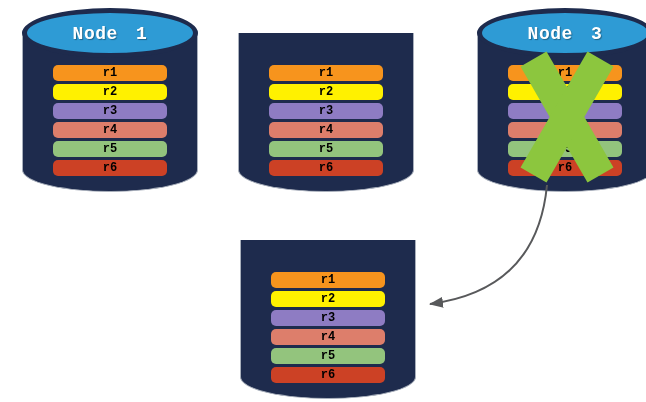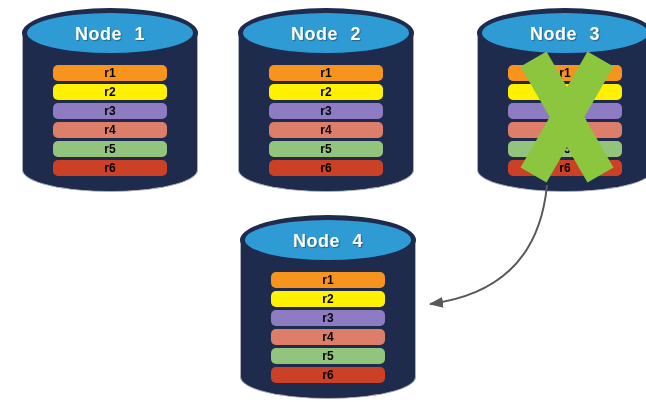--- a/index.html
+++ b/index.html
@@ -2,21 +2,21 @@
 <html><head>
 <meta charset="utf-8">
 <style>
   html, body { margin: 0; padding: 0; background: #ffffff; }
   .canvas {
     position: relative;
     width: 646px;
     height: 402px;
     background: #ffffff;
     overflow: hidden;
-    font-family: Liberation Sans, sans-serif;
+    font-family: Liberation Mono, monospace;
   }
   .cylinder {
     position: absolute;
     width: 176px;
     height: 184px;
   }
   .cyl-body {
     position: absolute;
     left: 0; right: 0;
     top: 25px; bottom: 0;
@@ -108,23 +108,20 @@
       <div class="bar" style="background-color: rgb(255, 241, 0);">r2</div>
       <div class="bar" style="background-color: rgb(142, 124, 195);">r3</div>
       <div class="bar" style="background-color: rgb(221, 126, 107);">r4</div>
       <div class="bar" style="background-color: rgb(147, 196, 125);">r5</div>
       <div class="bar" style="background-color: rgb(204, 65, 37);">r6</div>
     </div>
   </div>
 
   <div class="cylinder" style="left:238px; top:8px;">
     <div class="cyl-body" style="background-color: rgb(30, 43, 77);"></div>
-    <div class="cyl-top" style="background-color: rgb(46, 155, 213);">
-      <span class="cyl-label">Node 2</span>
-    </div>
     <div class="bars">
       <div class="bar" style="background-color: rgb(247, 148, 29);">r1</div>
       <div class="bar" style="background-color: rgb(255, 241, 0);">r2</div>
       <div class="bar" style="background-color: rgb(142, 124, 195);">r3</div>
       <div class="bar" style="background-color: rgb(221, 126, 107);">r4</div>
       <div class="bar" style="background-color: rgb(147, 196, 125);">r5</div>
       <div class="bar" style="background-color: rgb(204, 65, 37);">r6</div>
     </div>
   </div>
 
@@ -142,23 +139,20 @@
       <div class="bar" style="background-color: rgb(204, 65, 37);">r6</div>
     </div>
     <div class="x-mark">
       <div class="x-stroke x1" style="background-color: rgb(140, 198, 62);"></div>
       <div class="x-stroke x2" style="background-color: rgb(140, 198, 62);"></div>
     </div>
   </div>
 
   <div class="cylinder" style="left:240px; top:215px;">
     <div class="cyl-body" style="background-color: rgb(30, 43, 77);"></div>
-    <div class="cyl-top" style="background-color: rgb(46, 155, 213);">
-      <span class="cyl-label">Node 4</span>
-    </div>
     <div class="bars">
       <div class="bar" style="background-color: rgb(247, 148, 29);">r1</div>
       <div class="bar" style="background-color: rgb(255, 241, 0);">r2</div>
       <div class="bar" style="background-color: rgb(142, 124, 195);">r3</div>
       <div class="bar" style="background-color: rgb(221, 126, 107);">r4</div>
       <div class="bar" style="background-color: rgb(147, 196, 125);">r5</div>
       <div class="bar" style="background-color: rgb(204, 65, 37);">r6</div>
     </div>
   </div>
 

